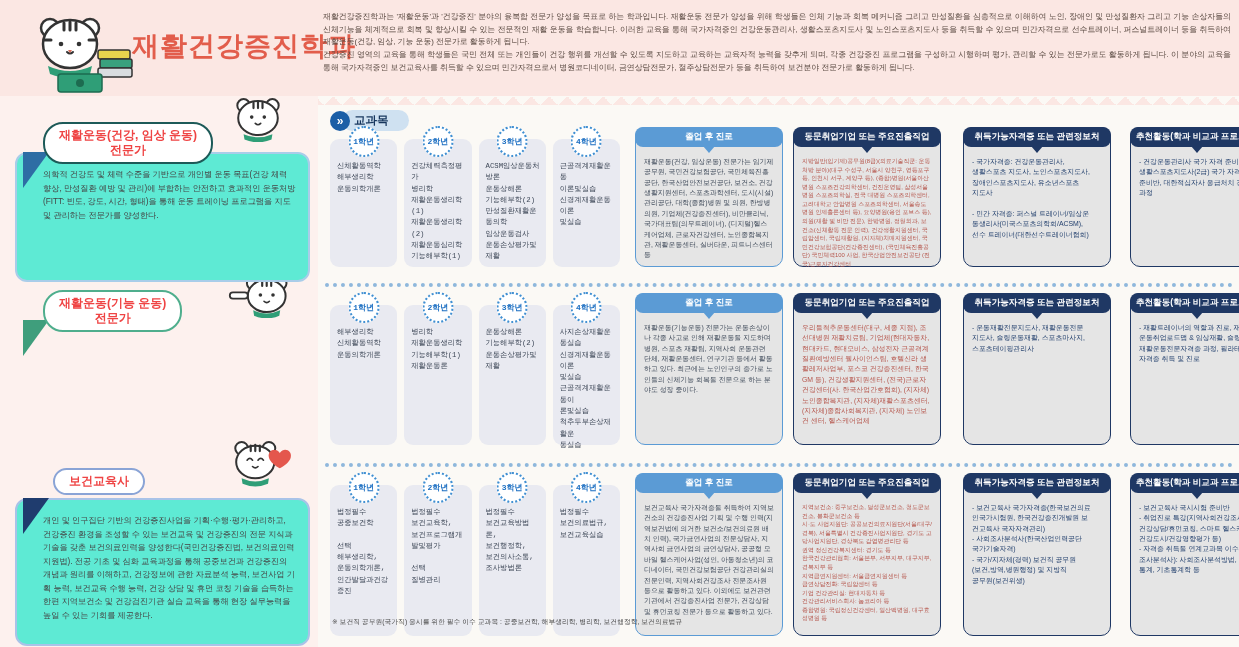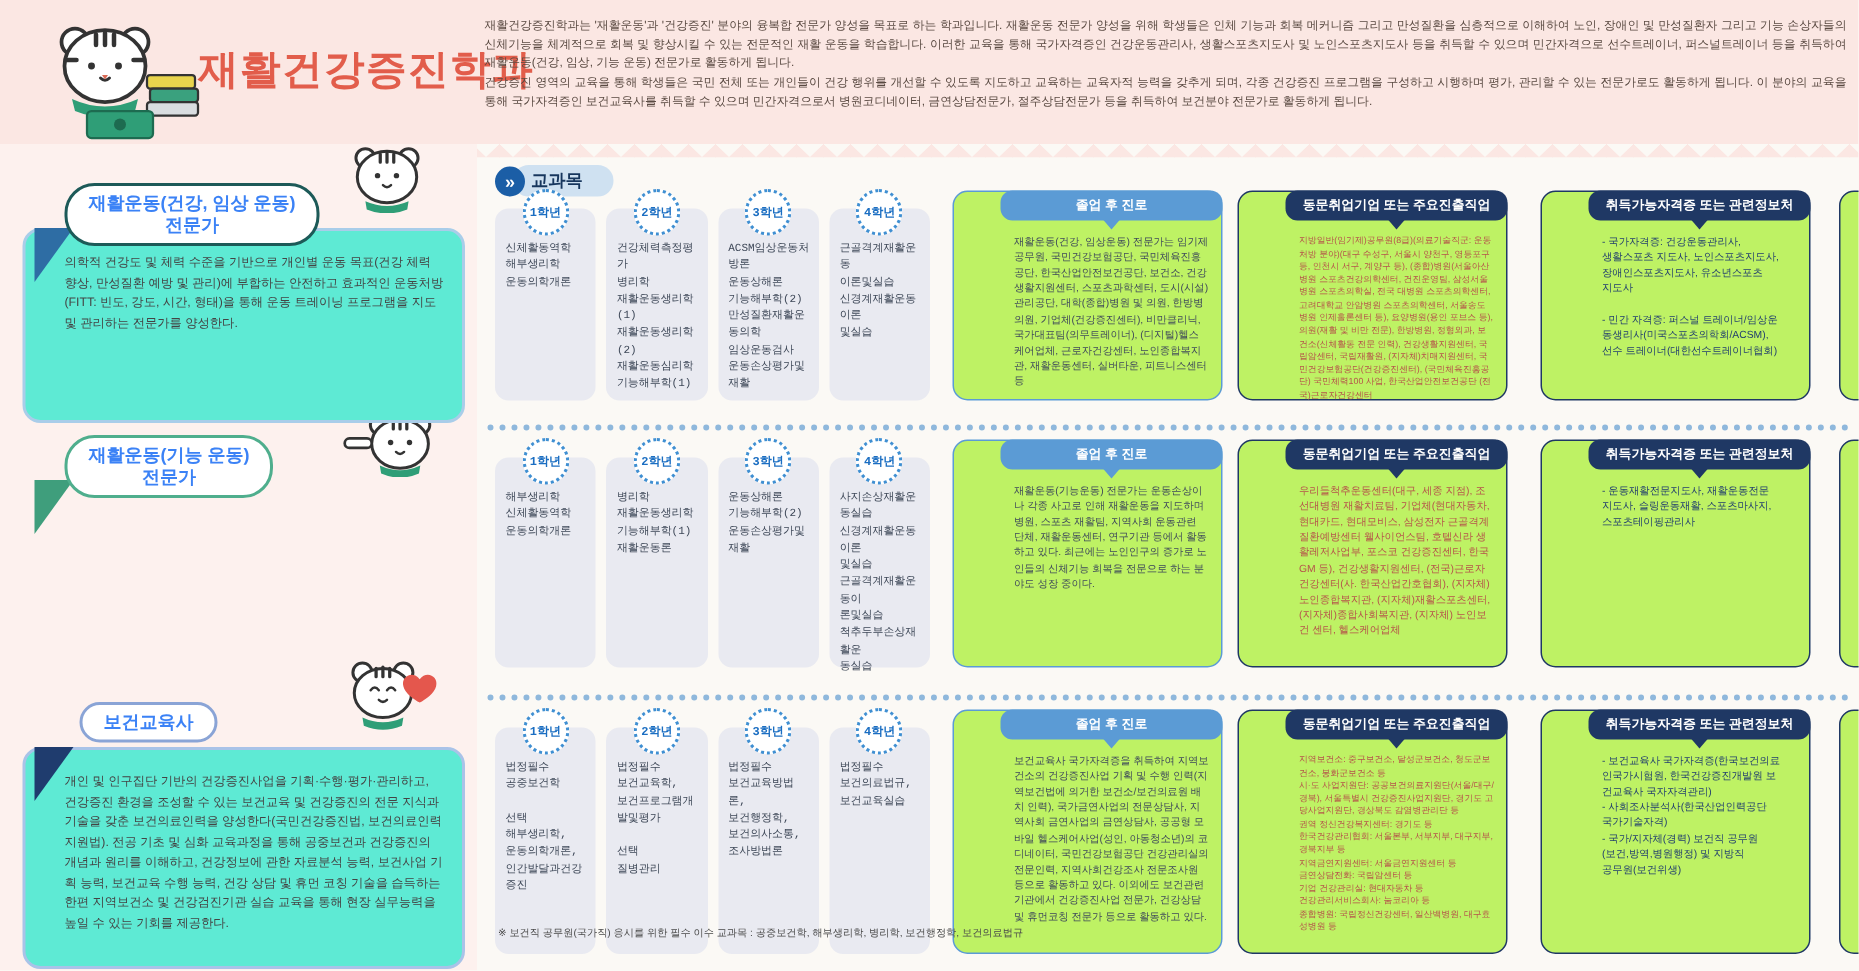--- a/index.html
+++ b/index.html
@@ -10,21 +10,21 @@
   .banner{position:absolute;left:0;top:0;width:1239px;height:96px;background:#fbe7e3;}
   .banner::after{content:"";position:absolute;left:0;top:96px;width:100%;height:9px;
     background:conic-gradient(from 135deg at 50% 0,#fbe7e3 90deg,transparent 0) 0 0/18px 9px repeat-x;}
   .page-title{position:absolute;left:132px;top:28px;font-size:27px;font-weight:bold;color:#e25d4b;letter-spacing:1px;margin:0;}
   .intro{position:absolute;left:323px;top:11px;width:908px;margin:0;font-size:7.9px;line-height:1.6;color:#5a4a42;white-space:pre-line;text-align:justify;}
 
   
   .sidebar{position:absolute;left:0;top:96px;width:318px;height:551px;background:#fdf1ee;}
   .bub{position:absolute;width:295px;left:15px;}
   .bub .pill{position:absolute;top:0;left:28px;z-index:3;background:#fff;border:2.5px solid var(--pill);
-    border-radius:20px;padding:4px 14px;font-size:12px;font-weight:bold;color:#3b82f6;text-align:center;line-height:1.25;white-space:pre-line;}
+    border-radius:20px;padding:4px 14px;font-size:12px;font-weight:bold;color:#ef4444;text-align:center;line-height:1.25;white-space:pre-line;}
   .bub .tri{position:absolute;left:8px;top:30px;width:0;height:0;z-index:2;
     border-left:26px solid var(--tri);border-bottom:36px solid transparent;}
   .bub .bbody{position:relative;z-index:1;margin-top:30px;background:#5eead4;border:2px solid var(--bord);
     border-radius:12px;padding:14px 12px 12px 26px;font-size:8.2px;line-height:1.65;color:#444;}
   .b1{--pill:#1d5a58;--tri:#2e6da4;--bord:#a9cde9;top:122px;}
   .b1 .bbody{min-height:100px;}
   .b2{--pill:#4fae8d;--tri:#3f9e7c;--bord:#9fd3bd;top:290px;}
   .b2 .bbody{min-height:90px;}
   .b3{--pill:#8aa4d6;--tri:#1f3c6e;--bord:#a9c3e8;top:468px;}
   .b3 .bbody{min-height:118px;}
@@ -40,21 +40,21 @@
   .r1{top:127px;height:140px;}
   .r2{top:293px;height:152px;}
   .r3{top:473px;height:163px;}
 
   .cards{display:flex;gap:7px;width:290px;flex:none;margin-right:15px;margin-top:12px;font-family:Liberation Mono, monospace;}
   .ycard{position:relative;flex:1;background:#e9eaf1;border-radius:9px;padding:22px 5px 8px 7px;}
   .ybadge{position:absolute;top:-13px;left:50%;transform:translateX(-50%);width:27px;height:27px;border-radius:50%;
     background:#fff;border:2px dotted #3f8fd2;color:#1b6ec2;font-size:8px;font-weight:bold;display:flex;align-items:center;justify-content:center;}
   .ycourses{font-size:7.3px;line-height:1.55;color:#3d4757;white-space:pre-line;}
 
-  .ibox{position:relative;border:1.5px solid var(--c);border-radius:10px;background:#bef264;flex:none;padding-left:32px;}
+  .ibox{position:relative;border:1.5px solid var(--c);border-radius:10px;background:#e5e5e5;flex:none;}
   .ibox .ihead{position:relative;background:var(--c);color:#fff;border-radius:8px;margin:-1px -1px 0 -1px;
     padding:4px 2px;font-size:8.6px;font-weight:bold;text-align:center;}
   .ibox .ihead::after{content:"";position:absolute;left:50%;bottom:-6px;transform:translateX(-50%);
     border:6px solid transparent;border-top:7px solid var(--c);border-bottom:0;}
   .ibox .ibody{padding:10px 8px 6px 8px;font-size:6.9px;line-height:1.5;color:#3f4a5a;white-space:pre-line;overflow:hidden;}
   .c1{--c:#5b9bd5;width:146px;margin-right:10px;}
   .c2{--c:#1f3864;width:146px;margin-right:22px;}
   .c3{--c:#1f3864;width:146px;margin-right:19px;}
   .c4{--c:#1f3864;width:132px;}
   .c2 .ibody{color:#b5544a;}

